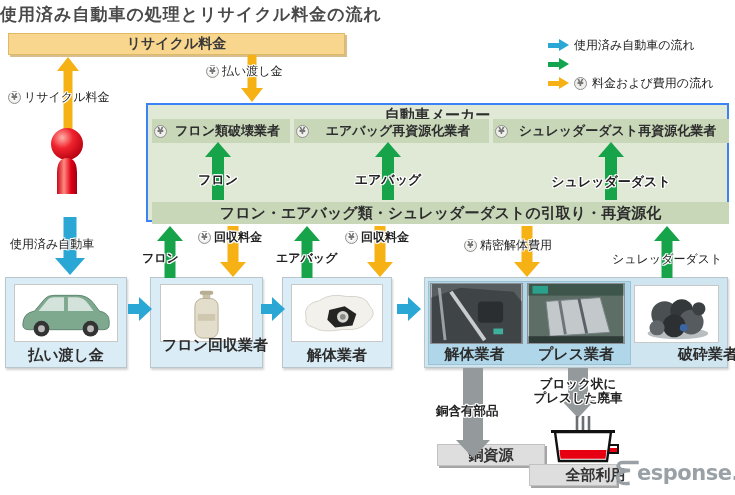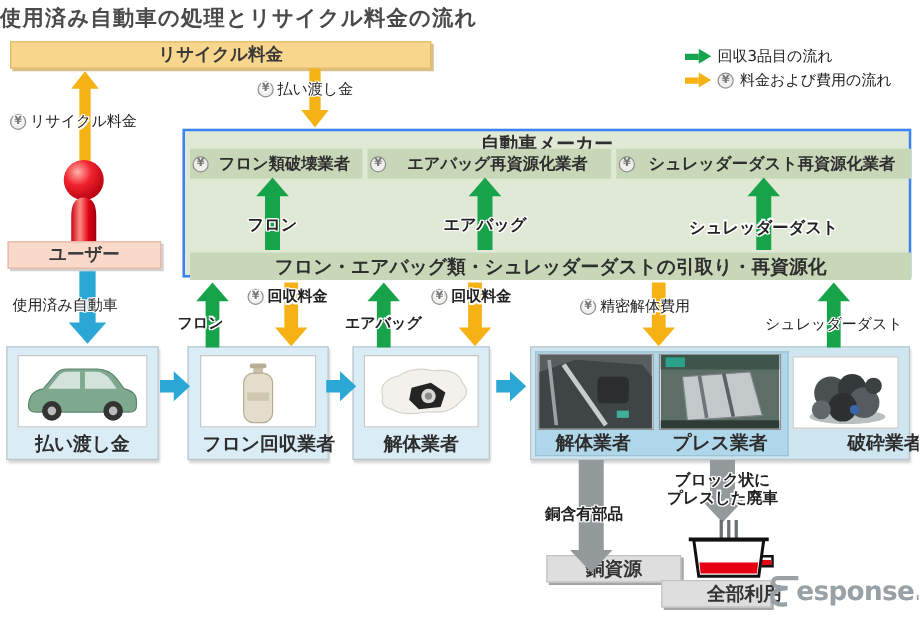--- a/index.html
+++ b/index.html
@@ -55,22 +55,25 @@
 <div class="stage">
 
   <div class="title">使用済み自動車の処理とリサイクル料金の流れ</div>
 
   <div class="nbox fund" style="left:8px;top:33px;width:337px;height:22px;">
     <span>リサイクル料金</span>
   </div>
 
   <div class="legend">
     <div class="legrow">
+      <span class="legarrow" style="--c:#2BA7D6;"></span>
+      <span>使用済み自動車の流れ</span>
+    </div>
+    <div class="legrow">
       <span class="legarrow" style="--c:#12A44E;"></span>
-      <span>回収3品目の流れ</span>
     </div>
     <div class="legrow">
       <span class="legarrow" style="--c:#F6B114;"></span>
       <span class="coin">¥</span>
       <span>料金および費用の流れ</span>
     </div>
   </div>
 
   <div class="varrow up" style="left:57px;top:57px;width:22px;height:76px;--c:#F6B114;">
       <span class="head"></span>
@@ -101,23 +104,20 @@
         <stop offset="0%" stop-color="#c70618"></stop>
           <stop offset="35%" stop-color="#ff8a80"></stop>
           <stop offset="70%" stop-color="#e00016"></stop>
           <stop offset="100%" stop-color="#9e0010"></stop>
       </linearGradient>
     </defs>
     <circle cx="19" cy="17" r="16" fill="url(#pg)"></circle>
     <path d="M9 67 V46 Q9 31 19 31 Q29 31 29 46 V67 Z" fill="url(#bg2)"></path>
   </svg>
 
-  <div class="nbox userbox" style="left:6px;top:193px;width:123px;height:22px;z-index:3;">
-    <span>ユーザー</span>
-  </div>
 
   <div class="varrow down" style="left:55px;top:217px;width:30px;height:58px;--c:#2BA7D6;--sw:13px;--hw:15px;--hh:17px;">
       <span class="stem"></span>
       <span class="head"></span>
     </div>
   <div class="lbl olab" style="left:10px;top:236px;">
     <span>使用済み自動車</span>
   </div>
 
   <div class="nbox maker" style="left:146px;top:103px;width:583px;height:119px;justify-content:flex-start;align-items:flex-start;">
@@ -233,21 +233,21 @@
 
   <div class="nbox pbox" style="left:150px;top:277px;width:113px;height:91px;"></div>
   <div class="photo" style="left:160px;top:284px;width:93px;height:58px;">
     <svg width="91" height="56" viewBox="0 0 92 58">
       <rect x="42" y="9" width="8" height="7" fill="#c9c0a8"></rect>
       <rect x="39" y="6" width="14" height="4" rx="2" fill="#b7ad92"></rect>
       <rect x="34" y="14" width="24" height="41" rx="8" fill="#e3ddcc" stroke="#b7ad92"></rect>
       <rect x="37" y="30" width="18" height="7" fill="#cfc7ae"></rect>
     </svg>
   </div>
-  <div class="plabel" style="left:150px;top:346px;width:130px;">フロン回収業者</div>
+  <div class="plabel" style="left:150px;top:336px;width:130px;">フロン回収業者</div>
 
   <div class="harrow" style="left:261px;top:296px;width:24px;height:26px;--c:#2BA7D6;">
       <span class="stem"></span>
       <span class="head"></span>
     </div>
 
   <div class="nbox pbox" style="left:282px;top:277px;width:110px;height:91px;"></div>
   <div class="photo" style="left:291px;top:284px;width:92px;height:58px;">
     <svg width="90" height="56" viewBox="0 0 92 58">
       <path d="M14 34 Q10 20 28 16 Q40 8 56 12 Q76 10 80 22 Q88 30 78 38 Q70 48 52 46 Q30 50 22 44 Q12 42 14 34 Z" fill="#f3f1ec" stroke="#d5d2ca"></path>

